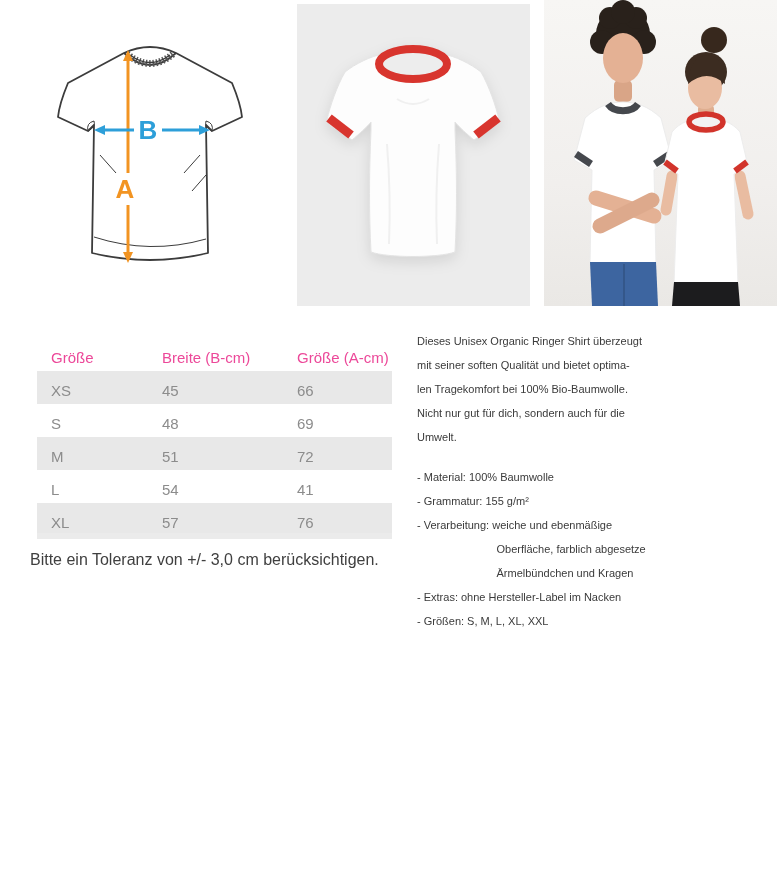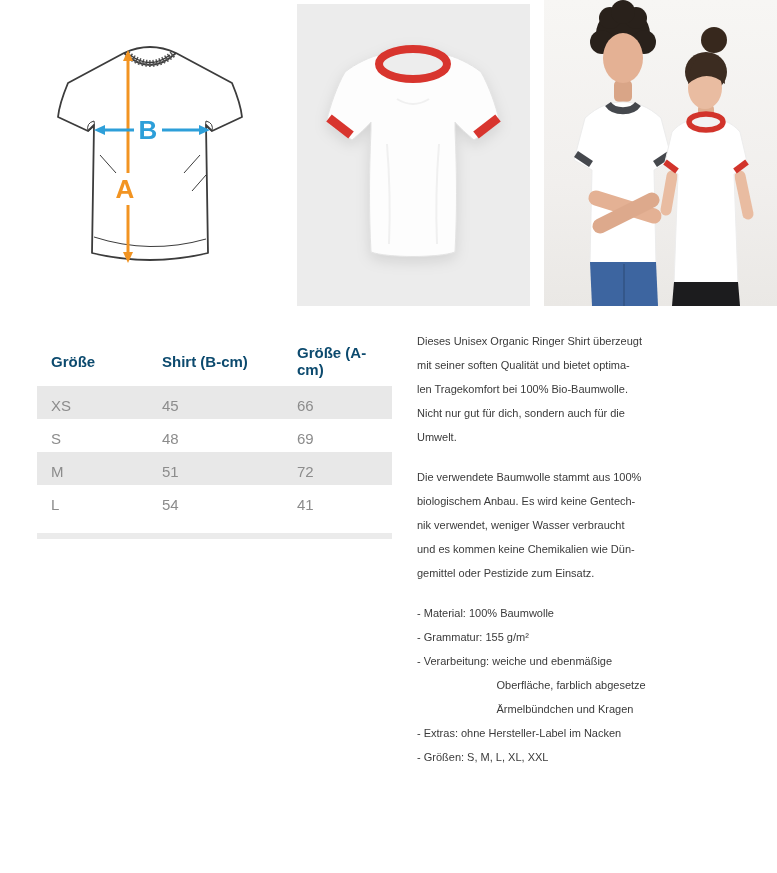--- a/index.html
+++ b/index.html
@@ -10,21 +10,21 @@
   }
   
   .panel-diagram { position:absolute; left:30px; top:25px; width:250px; height:270px; }
   .panel-product { position:absolute; left:297px; top:4px; width:233px; height:302px; background:#ECECEC; }
   .panel-product svg { filter:drop-shadow(0 5px 7px rgba(0,0,0,0.10)); }
   .panel-models  { position:absolute; left:544px; top:0;  width:233px; height:306px;
                    background:linear-gradient(180deg,#F7F6F4 0%,#F1EFED 60%,#EAE8E5 100%); overflow:hidden; }
   
   .size-table { position:absolute; left:37px; top:344px; width:355px;
                 border-collapse:collapse; font-size:15px; color:#8C8C8C; }
-  .size-table th { text-align:left; font-weight:700; color:#0c4a6e; height:27px; padding:0 0 8px 14px; }
+  .size-table th { text-align:left; font-weight:400; color:#ec4899; height:27px; padding:0 0 0 14px; }
   .size-table td { height:27px; padding:6px 0 0 14px; }
   .size-table tbody tr:nth-child(odd)  { background:#E8E8E8; }
   .size-table tbody tr:nth-child(even) { background:#FFFFFF; }
   .table-bottom-strip { position:absolute; left:37px; top:533px; width:355px; height:6px; background:#EBEBEB; }
   
   .tolerance-note { position:absolute; left:30px; top:551px; font-size:16px; color:#3F3F3F; }
   .description { position:absolute; left:417px; top:329px; width:358px;
                  font-size:11px; line-height:24px; color:#3A3A3A; }
   .description p { margin:0 0 16px 0; white-space:pre-wrap; }
   .diagram-label { font-family:"Liberation Sans","DejaVu Sans",sans-serif; font-weight:bold; font-size:26px; }
@@ -146,21 +146,21 @@
 
   <table class="size-table">
     <colgroup>
         <col style="width:111px">
         <col style="width:135px">
         <col style="width:109px">
       </colgroup>
     <thead>
       <tr>
         <th>Größe</th>
-        <th>Shirt (B-cm)</th>
+        <th>Breite (B-cm)</th>
         <th>Größe (A-cm)</th>
       </tr>
     </thead>
     <tbody>
       <tr>
         <td>XS</td>
         <td>45</td>
         <td>66</td>
       </tr>
       <tr>
@@ -171,36 +171,37 @@
       <tr>
         <td>M</td>
         <td>51</td>
         <td>72</td>
       </tr>
       <tr>
         <td>L</td>
         <td>54</td>
         <td>41</td>
       </tr>
+      <tr>
+        <td>XL</td>
+        <td>57</td>
+        <td>76</td>
+      </tr>
     </tbody>
   </table>
   <div class="table-bottom-strip"></div>
 
+  <div class="tolerance-note">Bitte ein Toleranz von +/- 3,0 cm berücksichtigen.</div>
 
   <div class="description">
     <p>Dieses Unisex Organic Ringer Shirt überzeugt
 mit seiner soften Qualität und bietet optima-
 len Tragekomfort bei 100% Bio-Baumwolle.
 Nicht nur gut für dich, sondern auch für die
 Umwelt.</p>
-    <p>Die verwendete Baumwolle stammt aus 100%
-biologischem Anbau. Es wird keine Gentech-
-nik verwendet, weniger Wasser verbraucht
-und es kommen keine Chemikalien wie Dün-
-gemittel oder Pestizide zum Einsatz.</p>
     <p>- Material: 100% Baumwolle
 - Grammatur: 155 g/m²
 - Verarbeitung: weiche und ebenmäßige
                           Oberfläche, farblich abgesetze
                           Ärmelbündchen und Kragen
 - Extras: ohne Hersteller-Label im Nacken
 - Größen: S, M, L, XL, XXL</p>
   </div>
 
 </div>

